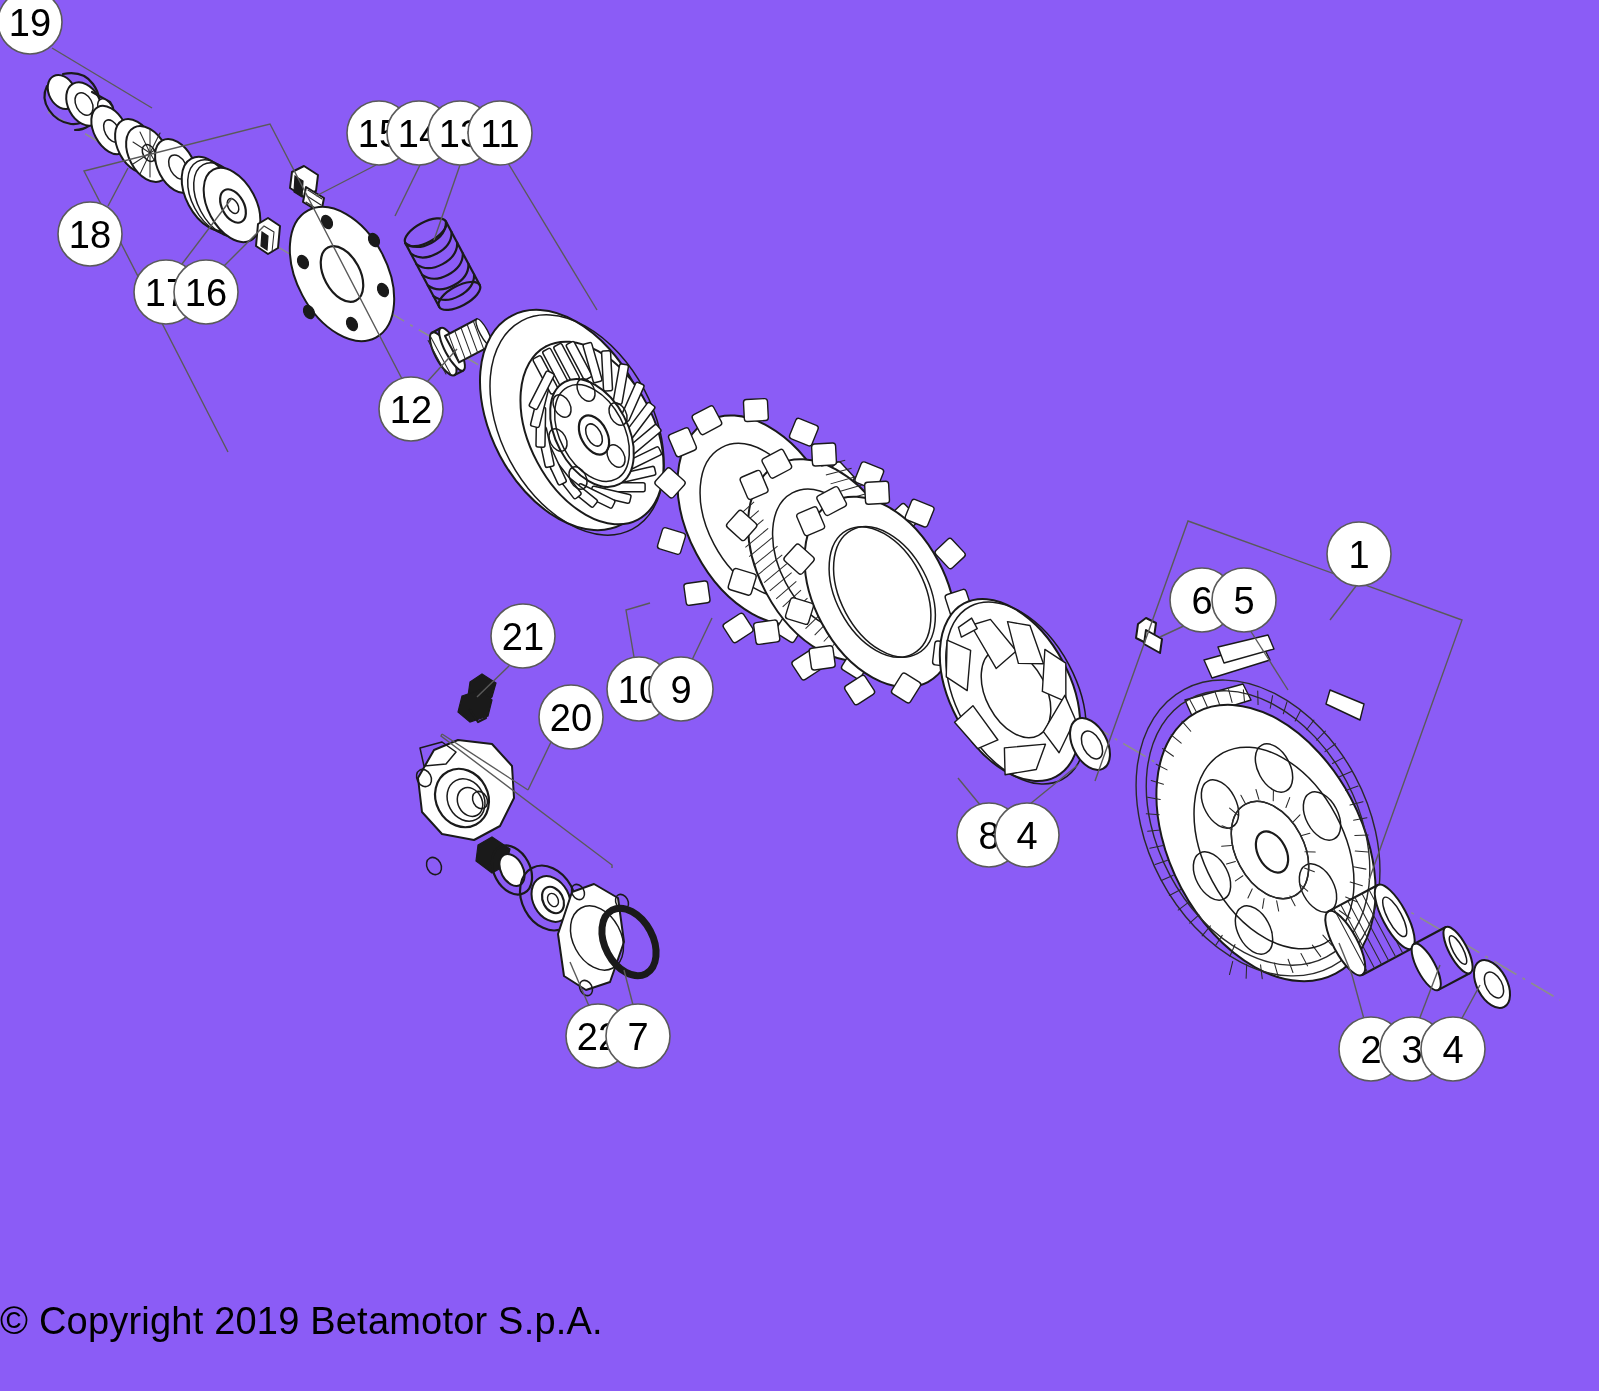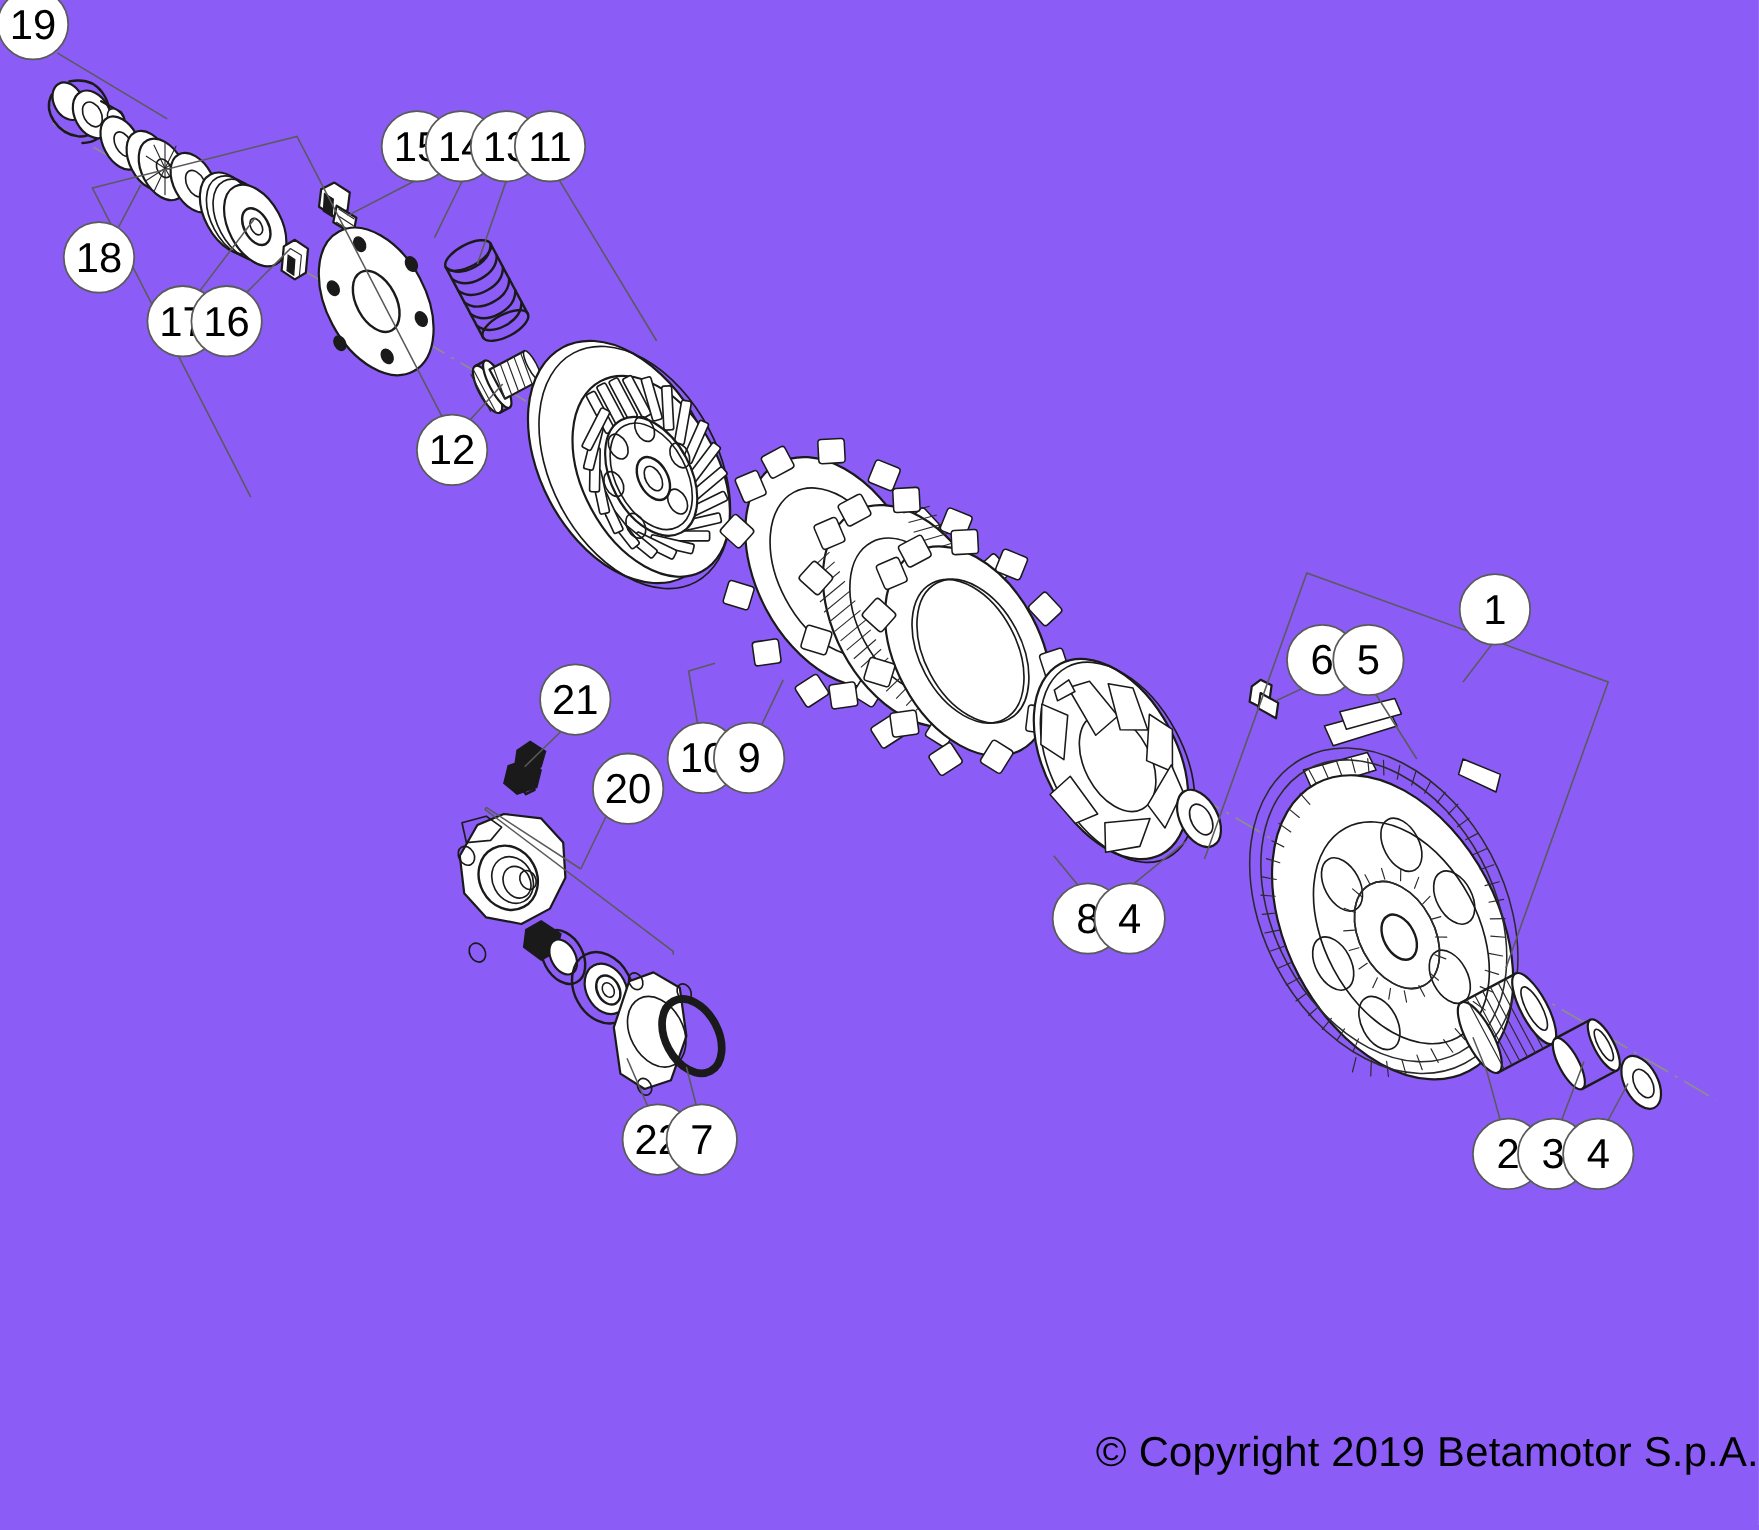--- a/index.html
+++ b/index.html
@@ -94,21 +94,21 @@
   .hatch-grp {
     stroke: #2a2a2a;
     stroke-width: 1.0;
     fill: none;
   }
   #copyright {
     position: absolute;
     left: 0;
     top: 1300px;
     width: 1599px;
-    text-align: right;
+    text-align: left;
     font-family: "Liberation Sans", sans-serif;
     font-size: 38px;
     color: #000000;
     letter-spacing: 0.2px;
   }
 </style>
 </head>
 <body>
 
 <div id="page">

